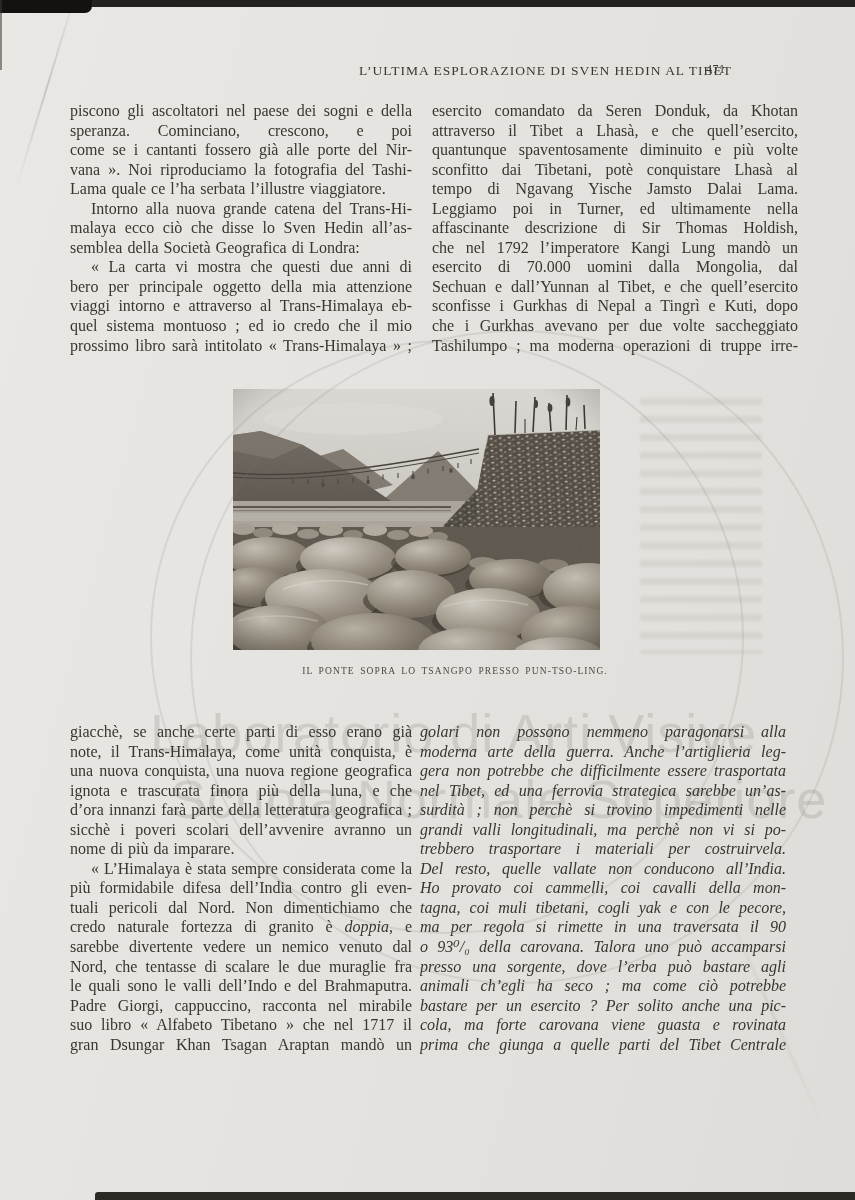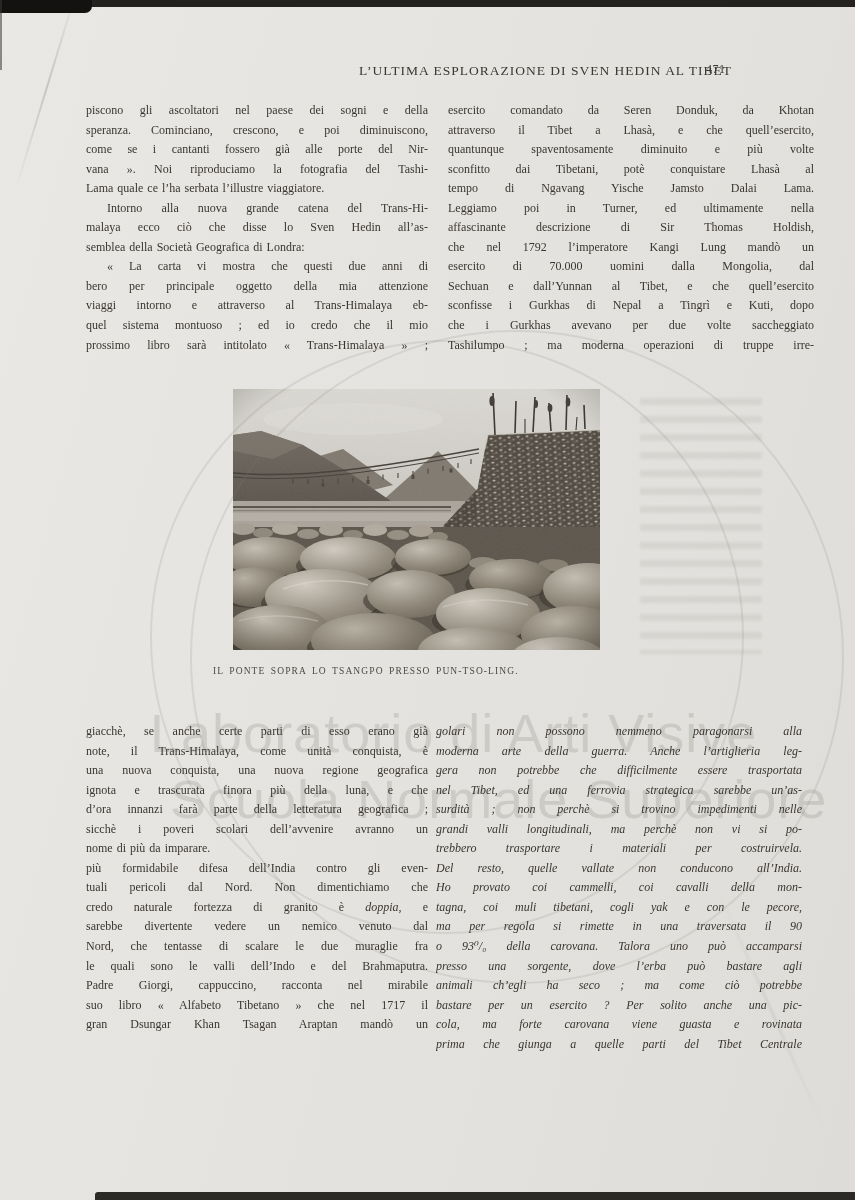--- a/index.html
+++ b/index.html
@@ -29,33 +29,33 @@
   .wm-c2{left:190px;top:330px;width:650px;height:650px;}
   .wm-text{position:absolute;font-family:Liberation Sans, sans-serif;
     font-size:54px;letter-spacing:1px;color:rgba(125,122,115,.22);white-space:nowrap;}
   .wm-1{left:150px;top:702px;}
   .wm-2{left:170px;top:768px;}
   
   .hdr-title{position:absolute;left:68px;top:63px;width:664px;text-align:right;
     font-size:13.5px;letter-spacing:1px;color:#3b3832;}
   .hdr-page{position:absolute;left:706px;top:62px;font-size:12px;letter-spacing:.5px;color:#3b3832;}
   
-  .col{position:absolute;font-size:12px;line-height:19.55px;word-spacing:1px;margin-left:16px;}
+  .col{position:absolute;font-size:16px;line-height:19.55px;word-spacing:1px;}
   .tl{left:70px;top:101px;width:342px;}
   .tr{left:432px;top:101px;width:366px;}
   .bl{left:70px;top:722px;width:342px;}
   .br{left:420px;top:722px;width:366px;font-style:italic;}
   .line{text-align:justify;text-align-last:justify;height:19.55px;overflow:hidden;}
   .line.end{text-align-last:left;}
   .line.ind{text-indent:21px;}
   .line i{font-style:italic;}
   
   .photo{position:absolute;left:233px;top:389px;width:367px;height:261px;}
   .photo svg{display:block;}
-  .caption{position:absolute;left:213px;top:666px;width:383px;text-align:left;
+  .caption{position:absolute;left:225px;top:666px;width:383px;text-align:right;
     font-size:9.5px;letter-spacing:1.1px;color:#4d4944;word-spacing:2px;}
 </style>
 </head>
 <body>
 
 <div class="page">
 
   <div class="crease"></div>
   <div class="crease2"></div>
   <div class="showthrough"></div>
@@ -270,20 +270,21 @@
     </div>
   <div class="col bl">
 
   <div class="line"><span>giacchè, se anche certe parti di esso erano già</span></div>
       <div class="line"><span>note, il Trans-Himalaya, come unità conquista, è</span></div>
       <div class="line"><span>una nuova conquista, una nuova regione geografica</span></div>
       <div class="line"><span>ignota e trascurata finora più della luna, e che</span></div>
       <div class="line"><span>d’ora innanzi farà parte della letteratura geografica ;</span></div>
       <div class="line"><span>sicchè i poveri scolari dell’avvenire avranno un</span></div>
       <div class="line end"><span>nome di più da imparare.</span></div>
+      <div class="line ind"><span>« L’Himalaya è stata sempre considerata come la</span></div>
       <div class="line"><span>più formidabile difesa dell’India contro gli even-</span></div>
       <div class="line"><span>tuali pericoli dal Nord. Non dimentichiamo che</span></div>
       <div class="line"><span>credo naturale fortezza di granito è </span><i>doppia</i><span>, e</span></div>
       <div class="line"><span>sarebbe divertente vedere un nemico venuto dal</span></div>
       <div class="line"><span>Nord, che tentasse di scalare le due muraglie fra</span></div>
       <div class="line"><span>le quali sono le valli dell’Indo e del Brahmaputra.</span></div>
       <div class="line"><span>Padre Giorgi, cappuccino, racconta nel mirabile</span></div>
       <div class="line"><span>suo libro « Alfabeto Tibetano » che nel 1717 il</span></div>
       <div class="line"><span>gran Dsungar Khan Tsagan Araptan mandò un</span></div>
     </div>

